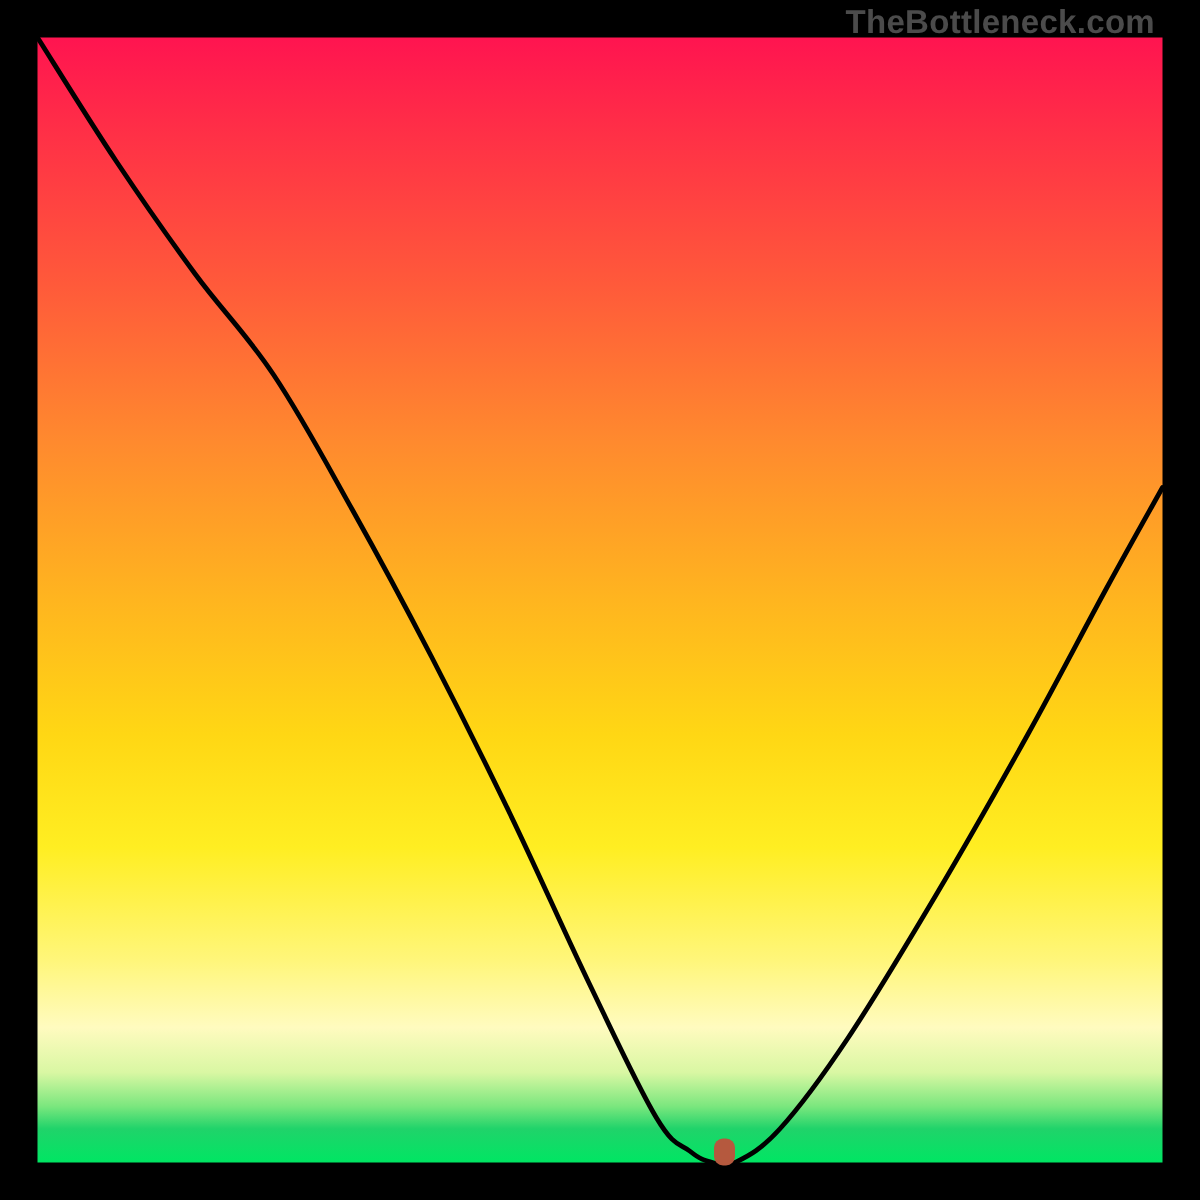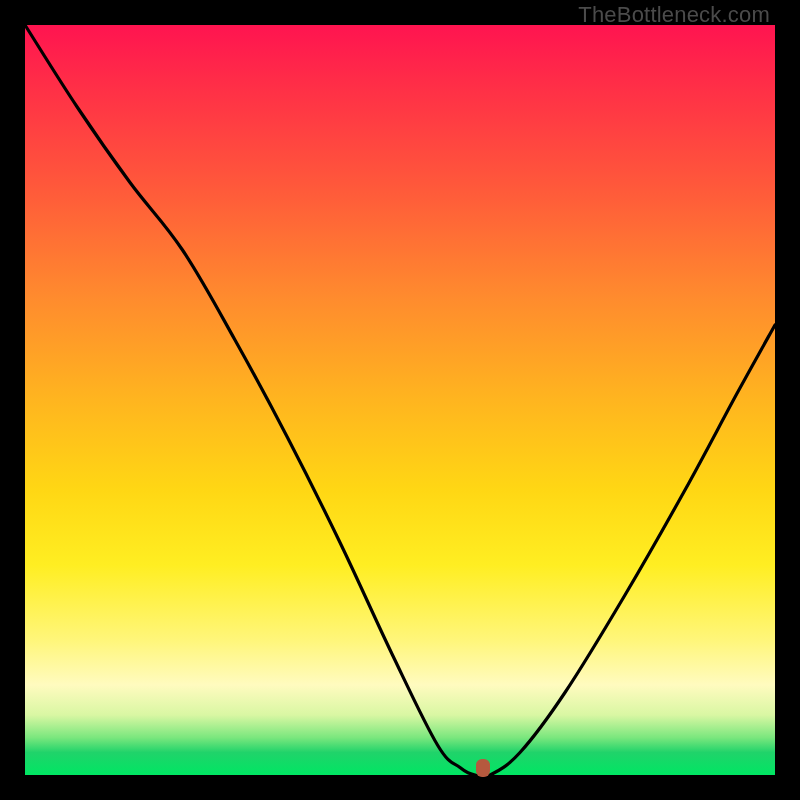--- a/index.html
+++ b/index.html
@@ -42,21 +42,21 @@
       #20d36a 97%,
       #00e663 100%
     );
   }
   .watermark {
     position: absolute;
     top: 2px;
     right: 30px;
     color: #4b4b4b;
     font-size: 22px;
-    font-weight: 400;
+    font-weight: 700;
     letter-spacing: 0.2px;
     user-select: none;
   }
   svg.curve {
     position: absolute;
     left: 0;
     top: 0;
     width: 750px;
     height: 750px;
     overflow: visible;

